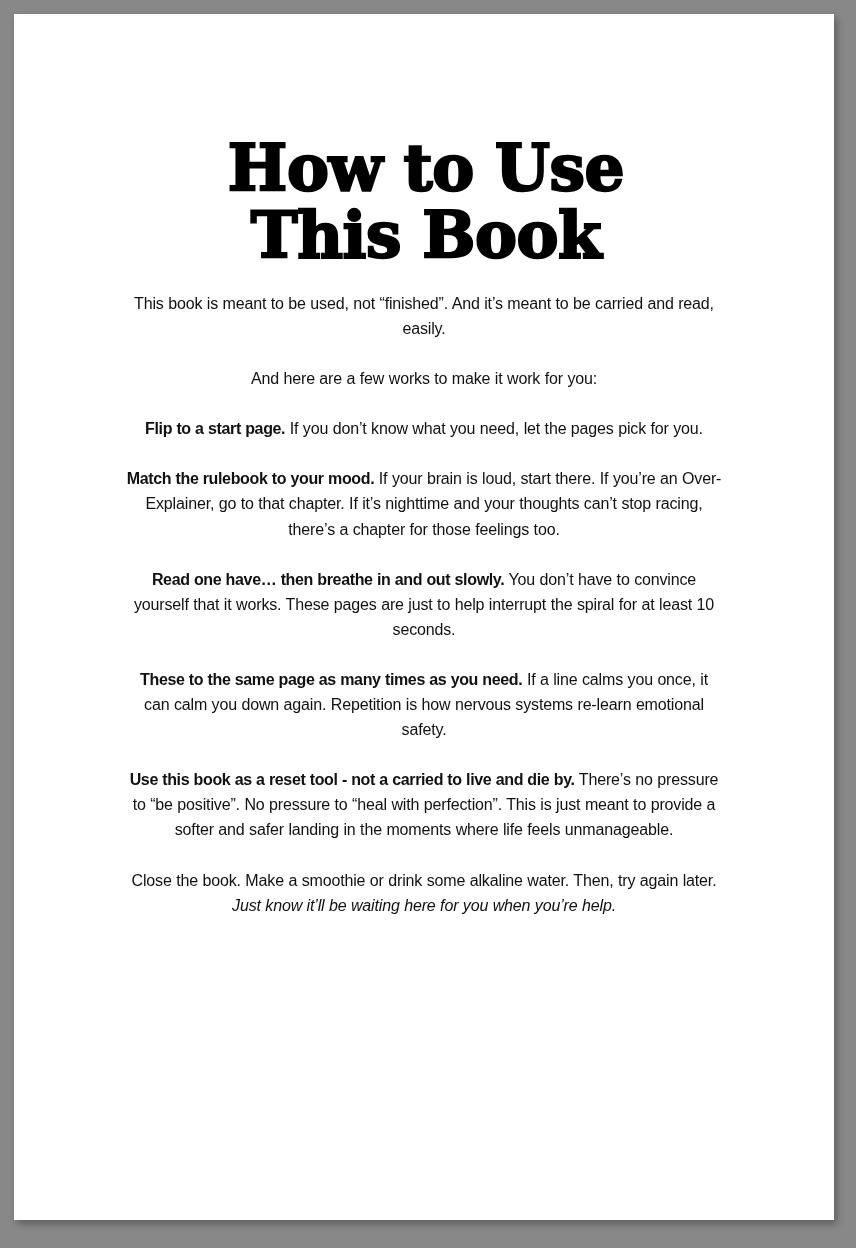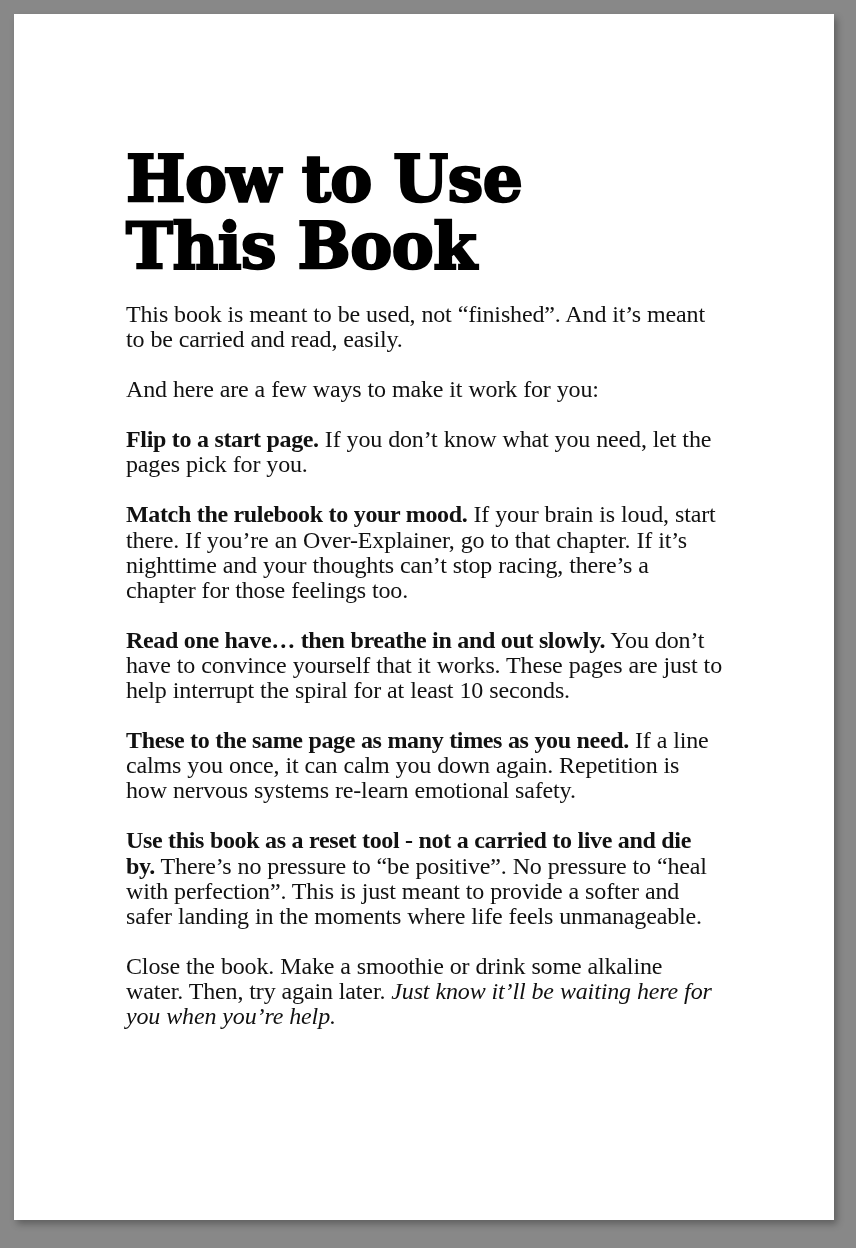--- a/index.html
+++ b/index.html
@@ -31,22 +31,23 @@
     width: 820px;
     height: 1206px;
     background: #ffffff;
     box-sizing: border-box;
     box-shadow: 3px 4px 7px rgba(0,0,0,0.30);
   }
 
   .content {
     position: absolute;
     left: 112px;
-    top: 132px;
+    top: 121px;
     width: 600px;
+    text-align: center;
   }
 
   
   .page-title {
     font-family: "DejaVu Serif", "Liberation Serif", serif;
     font-weight: bold;
     font-size: 63px;
     line-height: 67px;
     letter-spacing: -0.5px;
     color: #000000;
@@ -55,22 +56,22 @@
     white-space: pre-line;
   }
 
   
   .body-block {
     margin-top: 22px;
     width: 596px;
   }
 
   p.para {
-    font-family: Liberation Serif, serif;
-    font-size: 24px;
+    font-family: Liberation Sans, sans-serif;
+    font-size: 16px;
     line-height: 25.1px;
     color: #111111;
     margin: 10px 0 25px 0;
     letter-spacing: -0.15px;
     word-spacing: 0.2px;
   }
   p.para:last-child {
     margin-bottom: 0;
   }
 
@@ -93,21 +94,21 @@
       <h1 class="page-title">How to Use
 This Book</h1>
 
       <div class="body-block">
 
         <p class="para">
           <span>This book is meant to be used, not “finished”. And it’s meant to be carried and read, easily.</span>
         </p>
 
         <p class="para">
-          <span>And here are a few ways to make it work for you:</span>
+          <span>And here are a few works to make it work for you:</span>
         </p>
 
         <p class="para">
           <span class="lead">Flip to a start page.</span>
           <span>If you don’t know what you need, let the pages pick for you.</span>
         </p>
 
         <p class="para">
           <span class="lead">Match the rulebook to your mood.</span>
           <span>If your brain is loud, start there. If you’re an Over-Explainer, go to that chapter. If it’s nighttime and your thoughts can’t stop racing, there’s a chapter for those feelings too.</span>

